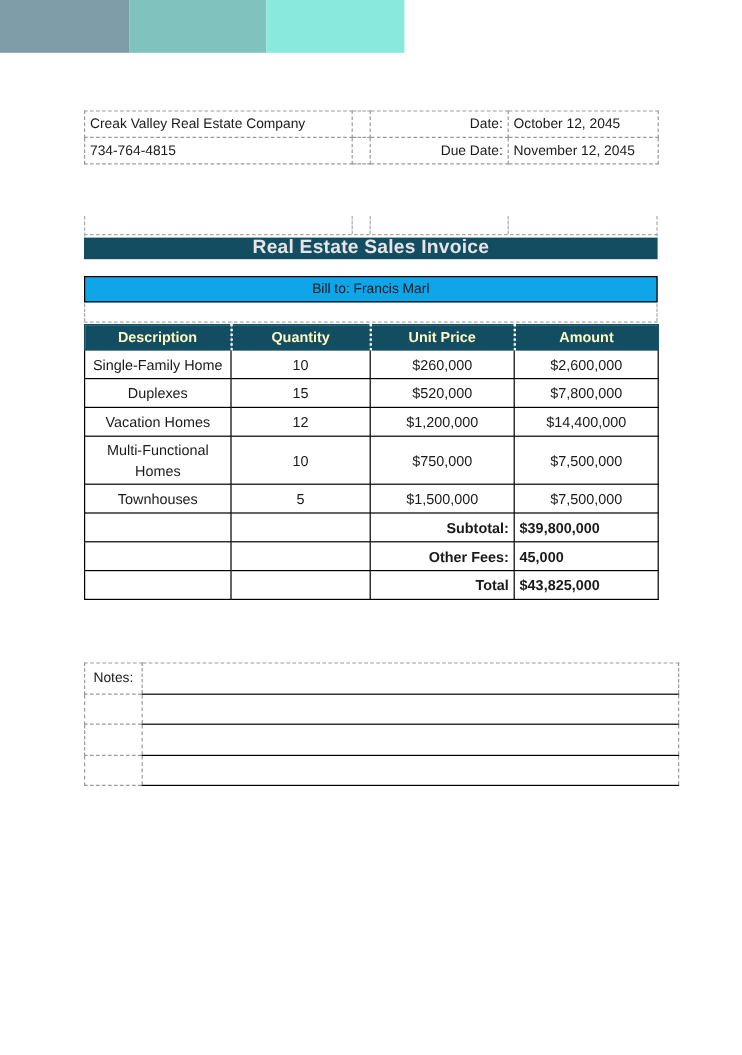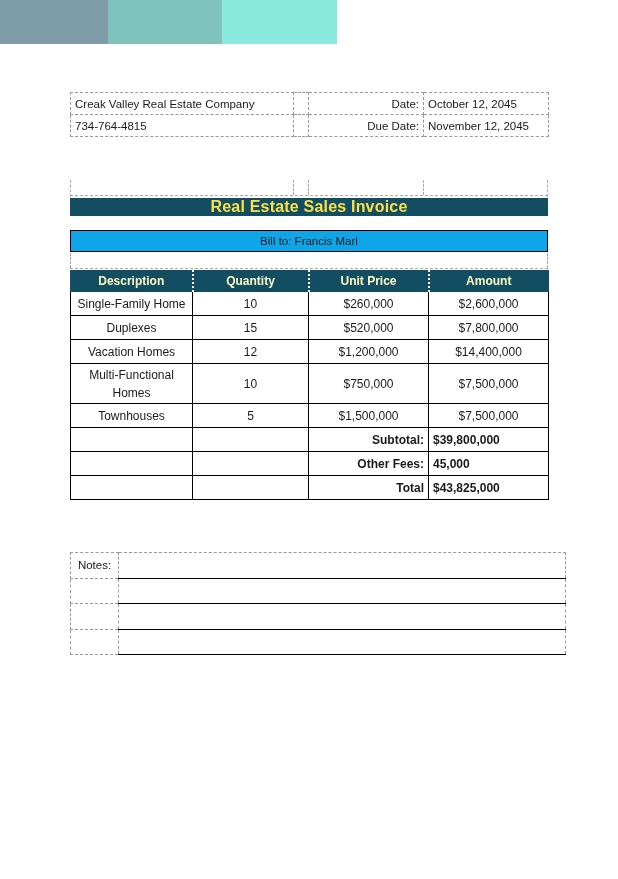--- a/index.html
+++ b/index.html
@@ -18,21 +18,21 @@
   .info-table td{border:1px dashed #9a9a9a;height:21px;padding:0 4px;overflow:hidden;
                  white-space:nowrap;}
   .i-label{text-align:right;}
 
   
   .dash-h{position:absolute;left:70px;width:478px;height:0;border-top:1px dashed #aaaaaa;}
   .dash-v{position:absolute;width:0;border-left:1px dashed #aaaaaa;}
 
   
   .title-bar{position:absolute;left:70px;top:198px;width:478px;height:18px;background:#134d61;
-             color:#fde047;font-weight:bold;font-size:16px;display:flex;align-items:center;
+             color:#e5e5e5;font-weight:bold;font-size:16px;display:flex;align-items:center;
              justify-content:center;letter-spacing:.2px;}
   .billto-bar{position:absolute;left:70px;top:230px;width:478px;height:22px;background:#0ea5e9;
               border:1.5px solid #000;box-sizing:border-box;display:flex;align-items:center;
               justify-content:center;font-size:11.5px;}
 
   
   .items-table{position:absolute;left:70px;top:270px;border-collapse:collapse;table-layout:fixed;
                font-size:12px;text-align:center;}
   .items-table th{background:#134d61;color:#fef9c3;font-weight:bold;height:20px;font-size:12px;
                   border:1.5px solid #134d61;padding:0;}

